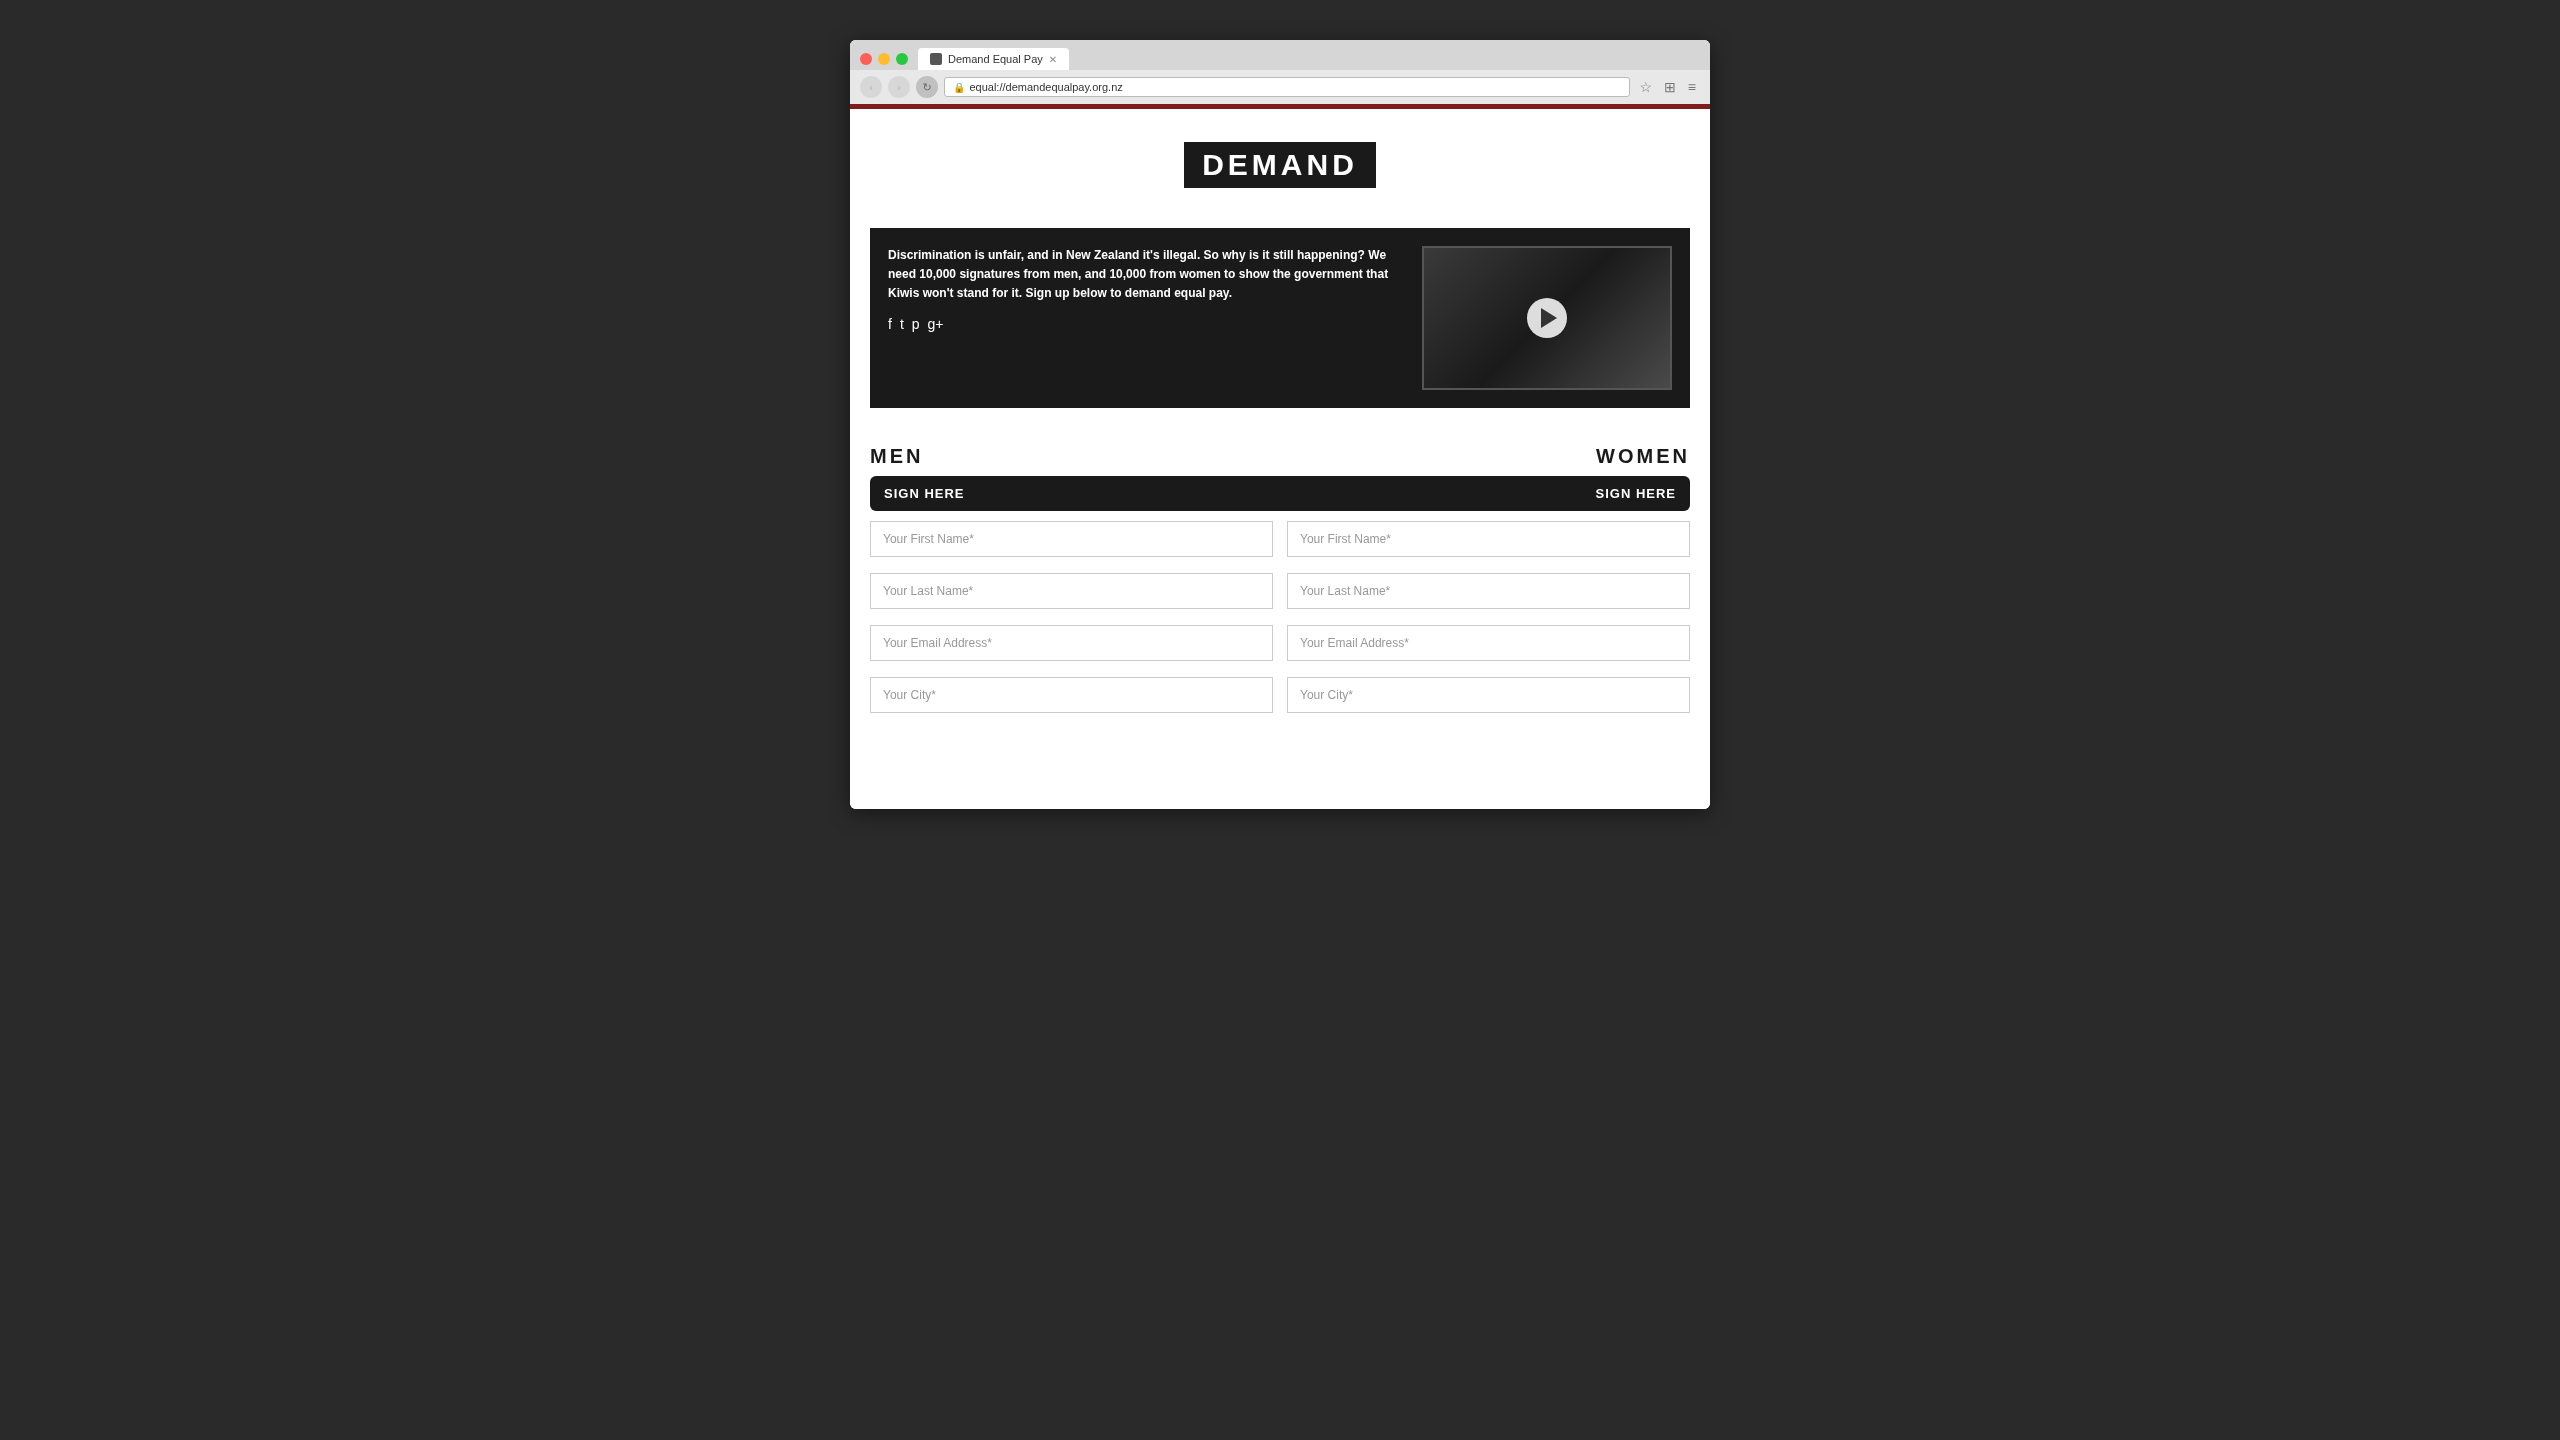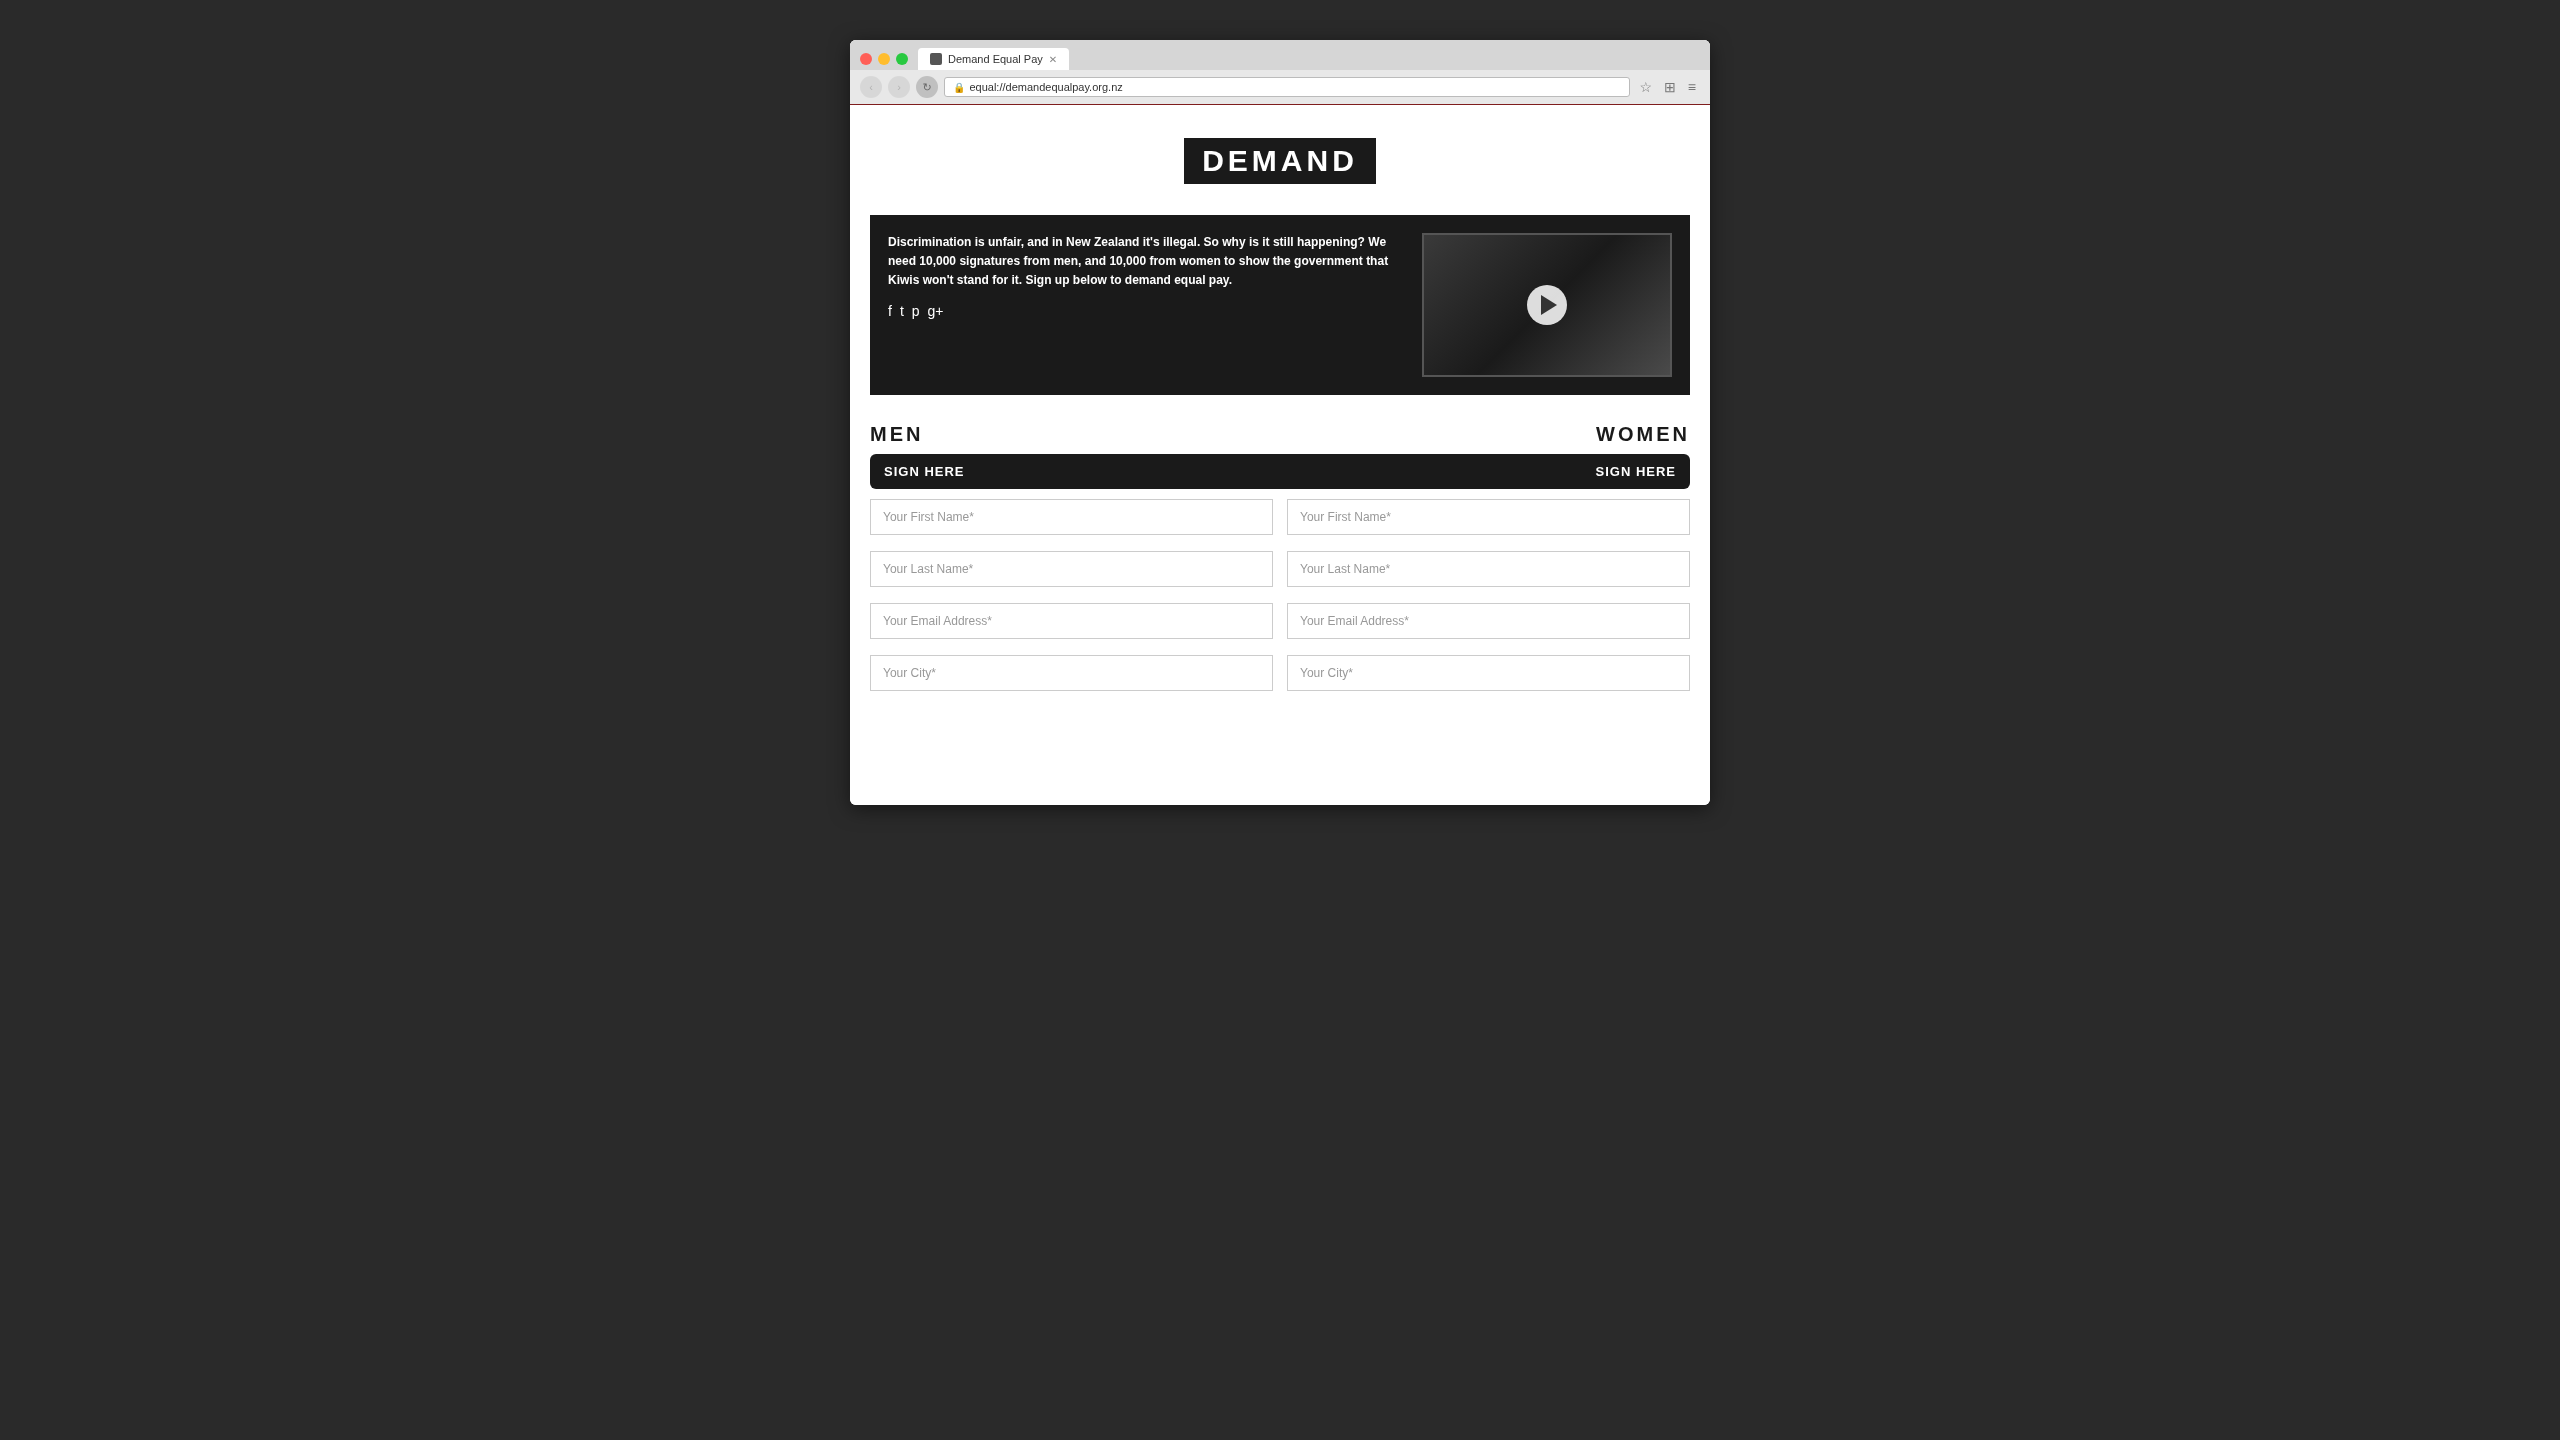--- a/index.html
+++ b/index.html
@@ -18,21 +18,21 @@
       width: 860px;
       background: #fff;
       border-radius: 6px;
       overflow: hidden;
       box-shadow: 0 4px 20px rgba(0,0,0,0.5);
     }
 
     .browser-chrome {
       background: #e8e8e8;
       padding: 0;
-      border-bottom: 1px solid #7f1d1d;
+      border-bottom: 5px solid #7f1d1d;
     }
 
     .browser-titlebar {
       display: flex;
       align-items: center;
       padding: 8px 10px 0 10px;
       background: #d6d6d6;
     }
 
     .window-controls {
@@ -164,21 +164,21 @@
       text-align: center;
       font-size: 24px;
       font-weight: 900;
       letter-spacing: 3px;
       color: #1a1a1a;
       margin: 20px 0 14px;
     }
 
     .info-box {
       background: #1a1a1a;
-      margin: 8px 20px;
+      margin: 17px 20px;
       padding: 18px;
       display: flex;
       gap: 16px;
       align-items: stretch;
     }
 
     .info-text {
       color: #fff;
       font-size: 12px;
       line-height: 1.6;

